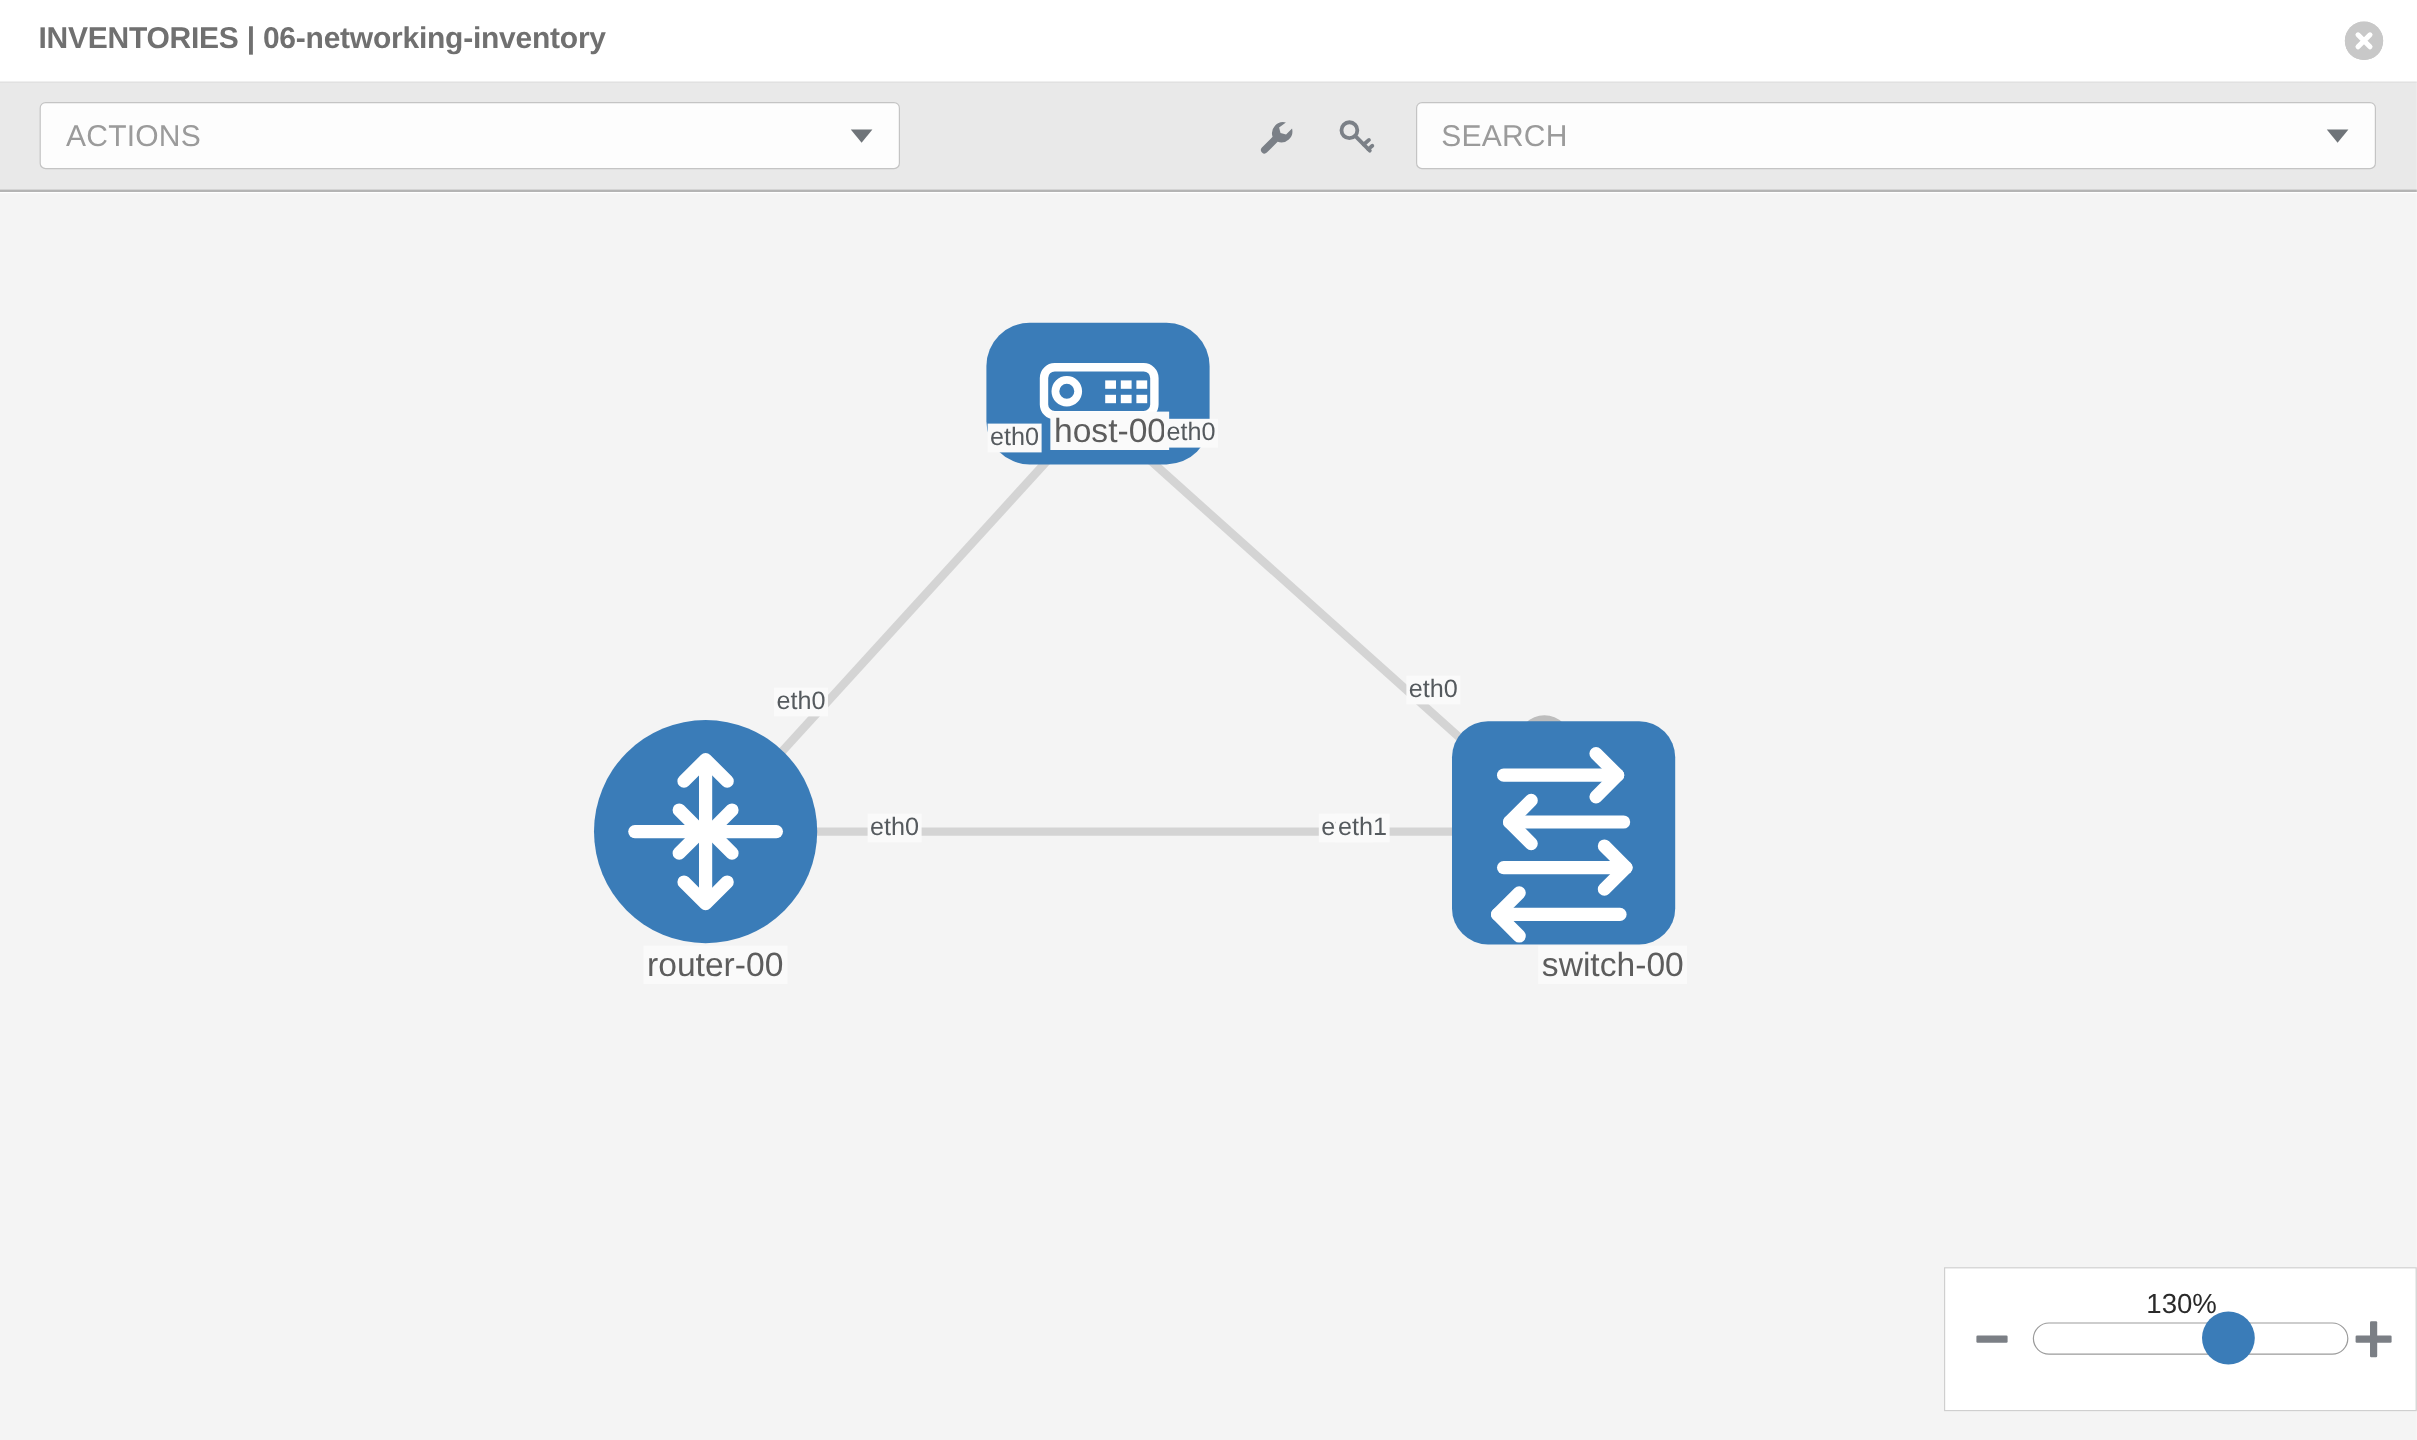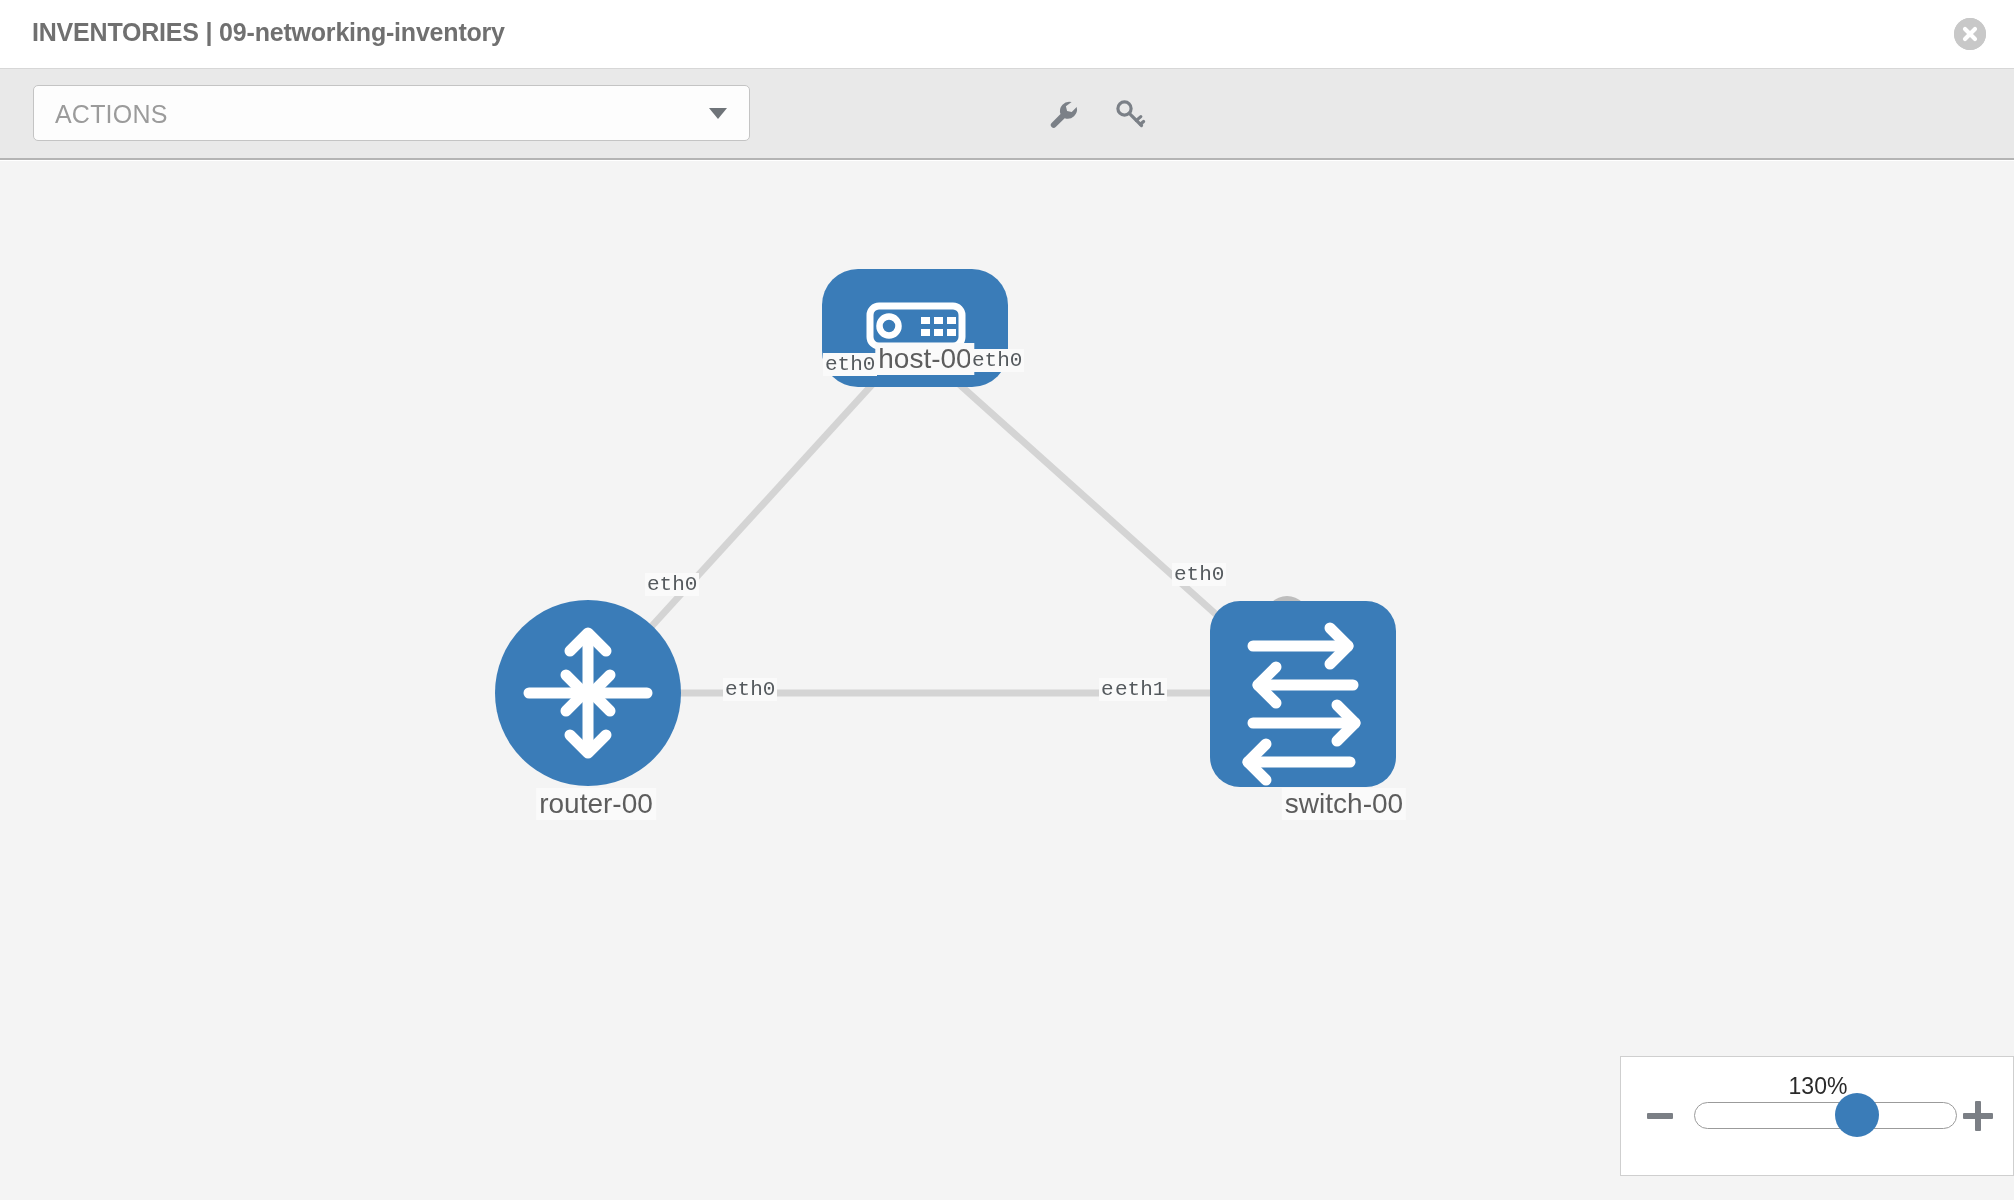--- a/index.html
+++ b/index.html
@@ -140,21 +140,20 @@
     padding: 0 3px;
     transform: translateX(-50%);
   }
   .edge-label {
     position: absolute;
     font-size: 21px;
     color: #555a5e;
     background: #fafafa;
     white-space: nowrap;
     padding: 0 2px;
-    font-family: Liberation Mono, monospace;
   }
 
   
   .zoom-panel {
     position: absolute;
     left: 1620px;
     top: 1056px;
     width: 394px;
     height: 120px;
     background: #ffffff;
@@ -217,21 +216,21 @@
     margin-left: -22px;
     border-radius: 50%;
     background: #3a7cb8;
     cursor: grab;
   }
 </style>
 </head>
 <body>
 
 <div class="header">
-  <div class="page-title">INVENTORIES | 09-networking-inventory</div>
+  <div class="page-title">INVENTORIES | 06-networking-inventory</div>
   <div class="close-btn">
     <svg width="32" height="32" viewBox="0 0 32 32">
       <circle cx="16" cy="16" r="16" fill="#c8c8c8"></circle>
       <path d="M11 11 L21 21 M21 11 L11 21" stroke="#ffffff" stroke-width="4.2" stroke-linecap="round"></path>
     </svg>
   </div>
 </div>
 
 <div class="toolbar">
 
@@ -250,20 +249,24 @@
     <svg width="34" height="34" viewBox="0 0 34 34">
       <g fill="none" stroke="#7b8087" stroke-width="3.2" stroke-linecap="round">
         <circle cx="12.5" cy="11.5" r="6.6"></circle>
         <path d="M17.3 16.3 L29.5 28.5"></path>
         <path d="M24.4 23.4 L28.8 19.6"></path>
         <path d="M28.3 27.3 L31.6 24.5"></path>
       </g>
     </svg>
   </div>
 
+  <div class="search-box">
+    <span class="sel-label">SEARCH</span>
+    <span class="caret"></span>
+  </div>
 </div>
 
 <div class="canvas">
 
   <svg class="graph-svg" width="2014" height="1039" viewBox="0 0 2014 1039">
 
     <g>
       <line x1="880" y1="215" x2="620" y2="500" stroke="#d4d4d4" stroke-width="7"></line>
       <line x1="950" y1="215" x2="1268" y2="500" stroke="#d4d4d4" stroke-width="7"></line>
       <line x1="620" y1="532" x2="1268" y2="532" stroke="#d4d4d4" stroke-width="7"></line>

